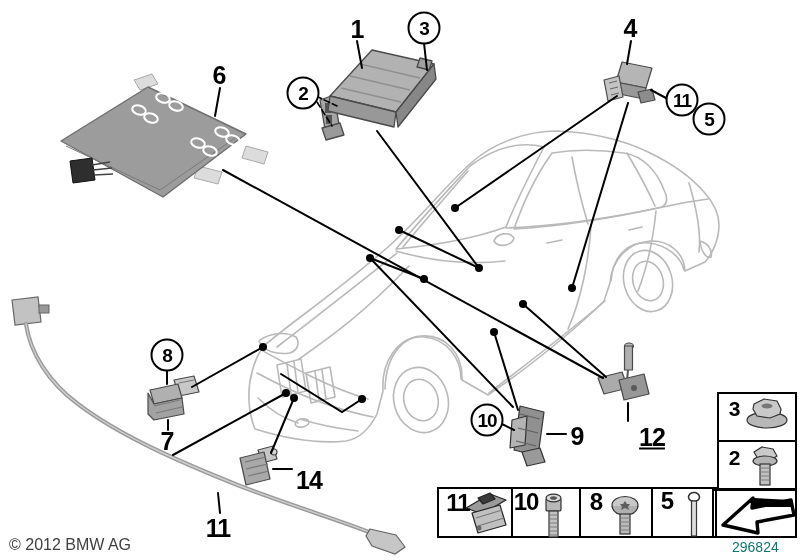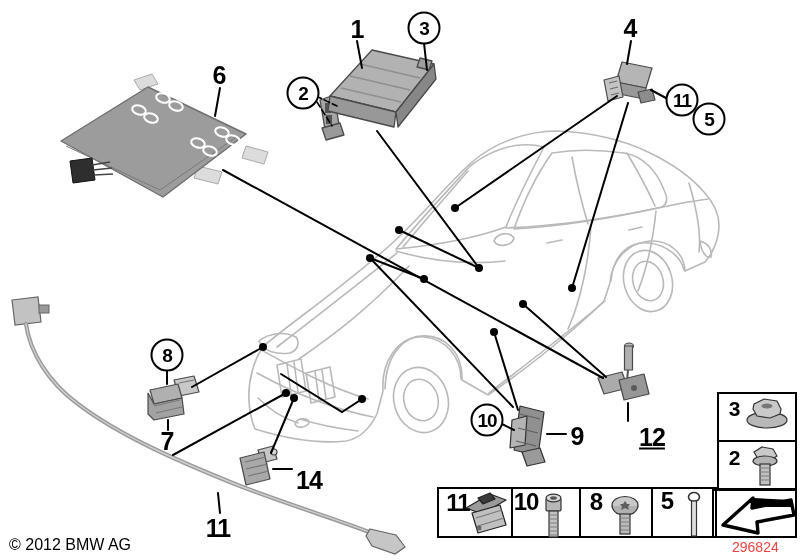--- a/index.html
+++ b/index.html
@@ -7,22 +7,22 @@
          font-family:"Liberation Sans",sans-serif;}
   .stage svg{position:absolute;left:0;top:0;}
   .callout{position:absolute;transform:translate(-50%,-50%);font-weight:bold;
            font-size:25px;color:#000;line-height:1;letter-spacing:-1px;z-index:5;cursor:pointer;}
   .callout.circled{width:29px;height:29px;border:2.3px solid #000;border-radius:50%;
            background:#fff;display:flex;align-items:center;justify-content:center;
            font-size:19px;letter-spacing:-1px;}
   .tnum{position:absolute;transform:translate(-50%,-50%);font-weight:bold;font-size:24px;
            color:#000;line-height:1;letter-spacing:-1px;z-index:5;cursor:pointer;}
   .snum{font-size:21px;}
-  .footer-text{position:absolute;font-size:16px;color:#000000;z-index:5;}
-  .diag-no{position:absolute;font-size:14px;color:#ef4444;z-index:5;}
+  .footer-text{position:absolute;font-size:16px;color:#404040;z-index:5;}
+  .diag-no{position:absolute;font-size:14px;color:#0f766e;z-index:5;}
 </style>
 </head>
 <body>
 
 <div class="stage">
 
 <svg width="800" height="560" viewBox="0 0 800 560">
 
   <g fill="none" stroke="#b9b9b9" stroke-width="1.6" stroke-linecap="round" stroke-linejoin="round">
     <path d="M 255,429 C 248,412 247,390 252,372 C 256,356 263,345 271,340 C 295,320 335,293 388,247 C 420,219 446,185 471,163 C 493,143 526,131 557,131 C 592,132 626,141 648,152 C 671,163 692,178 704,192 C 713,202 719,212 719,225 C 719,239 713,253 705,262 L 685,271 C 684,252 668,240 650,241 C 628,243 612,259 610,283 L 604,301 C 574,331 521,373 488,395 L 462,380 C 463,352 444,334 421,336 C 398,338 381,361 383,391 L 377,414 C 369,430 358,439 346,441 C 318,444 284,438 255,429 Z"></path>

